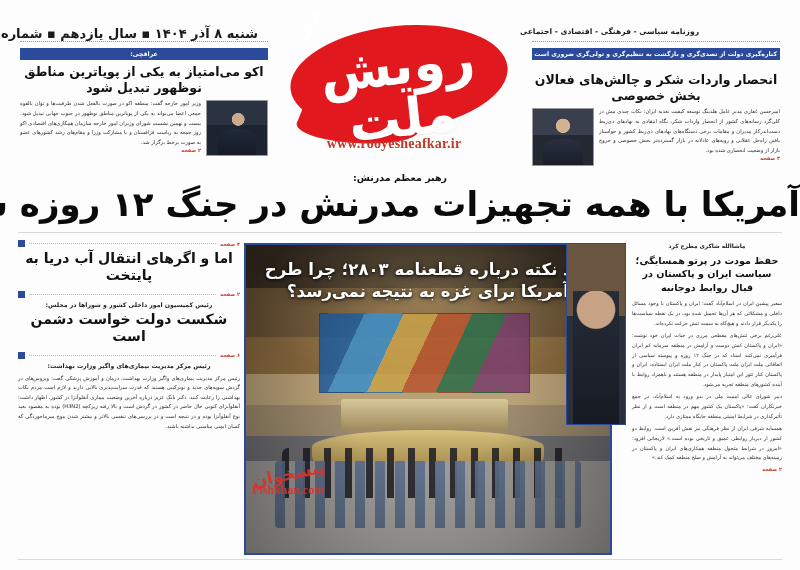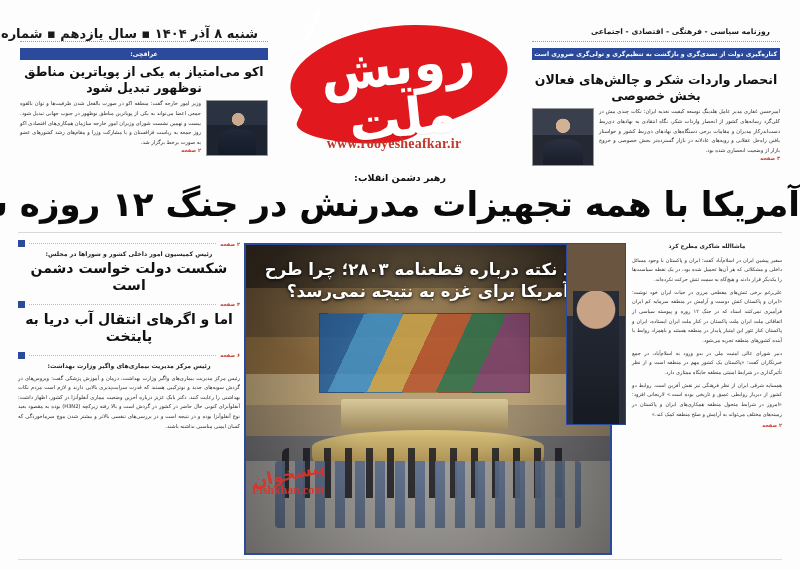--- a/index.html
+++ b/index.html
@@ -41,21 +41,21 @@
     letter-spacing: -0.1px;
     white-space: nowrap;
     direction: rtl;
   }
 
   .tagline {
     position: absolute;
     top: 27px;
     right: 30px;
     width: 250px;
-    text-align: right;
+    text-align: left;
     font-size: 7.6px;
     font-weight: bold;
     color: #1a1a1a;
     white-space: nowrap;
   }
 
   .rule-left {
     position: absolute;
     top: 41px; left: 20px; width: 248px;
     border-top: 1px dotted #9a9a9a;
@@ -447,43 +447,43 @@
   </div>
 
   <div class="art-tr">
     <div class="kicker-bar">کنار‌ه‌گیری دولت از تصدی‌گری و بازگشت به تنظیم‌گری و تولی‌گری ضروری است</div>
     <div class="hl">انحصار واردات شکر و چالش‌های فعالان بخش خصوصی</div>
     <div class="photo"></div>
     <div class="body-txt">امیرحسن غفاری مدیر عامل هلدینگ توسعه کیفیت تغذیه ایران: نکات چندی بیش در کلی‌گرد رسانه‌های کشور از انحصار واردات شکر، نگاه انتقادی به نهادهای ذی‌ربط دست‌اندرکار مدیران و مقامات برخی دستگاه‌های نهادهای ذی‌ربط کشور و خواستار یافتن راه‌حل عقلانی و رویه‌های عادلانه در بازار گسترده‌تر بخش خصوصی و خروج بازار از وضعیت انحصاری شده بود.</div>
     <div class="jump">۳ صفحه</div>
   </div>
 
-  <div class="main-kicker">رهبر دشمن انقلاب:</div>
+  <div class="main-kicker">رهبر معظم مدرنش:</div>
   <div class="main-headline">آمریکا با همه تجهیزات مدرنش در جنگ ۱۲ روزه شکست خورد</div>
   <div class="main-rule"></div>
 
   <div class="left-col">
+
+    <div class="teaser">
+      <div class="teaser-top">
+        <span class="page-tag">۴ صفحه</span>
+        <span class="line"></span>
+        <span class="blue-sq"></span>
+      </div>
+      <div class="hl">اما و اگرهای انتقال آب دریا به پایتخت</div>
+    </div>
 
     <div class="teaser">
       <div class="teaser-top">
         <span class="page-tag">۲ صفحه</span>
         <span class="line"></span>
         <span class="blue-sq"></span>
       </div>
       <div class="kicker-plain">رئیس کمیسیون امور داخلی کشور و شوراها در مجلس:</div>
       <div class="hl">شکست دولت خواست دشمن است</div>
-    </div>
-
-    <div class="teaser">
-      <div class="teaser-top">
-        <span class="page-tag">۴ صفحه</span>
-        <span class="line"></span>
-        <span class="blue-sq"></span>
-      </div>
-      <div class="hl">اما و اگرهای انتقال آب دریا به پایتخت</div>
     </div>
 
     <div class="teaser">
       <div class="teaser-top">
         <span class="page-tag">۶ صفحه</span>
         <span class="line"></span>
         <span class="blue-sq"></span>
       </div>
       <div class="kicker-plain">رئیس مرکز مدیریت بیماری‌های واگیر وزارت بهداشت:</div>
       <div class="body-txt">رئیس مرکز مدیریت بیماری‌های واگیر وزارت بهداشت، درمان و آموزش پزشکی گفت: ویروس‌های در گردش سویه‌های جدید و نوترکیبی هستند که قدرت سرایت‌پذیری بالایی دارند و لازم است مردم نکات بهداشتی را رعایت کنند. دکتر بابک عزیز درباره آخرین وضعیت بیماری آنفلوآنزا در کشور، اظهار داشت: آنفلوآنزای کنونی حال حاضر در کشور در گردش است و بالا رفته زیرکچه (H3N2) بوده به مقصود بعید نوع آنفلوآنزا بوده و در نتیجه است و در بررسی‌های تنفسی بالاتر و بیشتر شدن موج سرماخوردگی که کسان ایمنی مناسبی نداشته باشند.</div>
@@ -505,20 +505,21 @@
     <div class="watermark">
       <span class="wm-fa">پیشخوان</span>
       <span class="wm-en">Fishkhan.com</span>
     </div>
   </div>
 
   <div class="right-photo"></div>
 
   <div class="right-col">
     <div class="kicker-plain">ماشاالله شاکری مطرح کرد</div>
+    <div class="hl">حفظ مودت در پرتو همسایگی؛ سیاست ایران و پاکستان در قبال روابط دوجانبه</div>
     <div class="body-txt">
       <p>سفیر پیشین ایران در اسلام‌آباد گفت: ایران و پاکستان با وجود مسائل داخلی و مشکلاتی که هر آن‌ها تحمیل شده بود، در یک نقطه سیاست‌ها را یکدیگر قرار دادند و هیچ‌گاه به سمت تنش حرکت نکرده‌اند.</p>
       <p>علی‌رغم برخی تنش‌های مقطعی مرزی در حیات ایران خود نوشت: «ایران و پاکستان کنش دوست و آرامش در منطقه سرمایه کم ایران فرآمیزی نمی‌کنند اسناد که در جنگ ۱۲ روزه و پیوسته سیاسی از اتفاقاتی ملت ایران ملت پاکستان در کنار ملت ایران ایستاده، ایران و پاکستان کنار تئور این امتیاز پایدار در منطقه هستند و باهمزاد روابط با آینده کشورهای منطقه تجربه می‌شود.</p>
       <p>دبیر شورای عالی امنیت ملی در بدو ورود به اسلام‌آباد، در جمع خبرنگاران گفت: «پاکستان یک کشور مهم در منطقه است و از نظر تأثیرگذاری در شرایط امنیتی منطقه جایگاه ممتازی دارد.</p>
       <p>همسایه شرقی ایران از نظر فرهنگی نیز نقش آفرین است. روابط دو کشور از دیرباز روابطی عمیق و تاریخی بوده است.» لاریجانی افزود: «امروز در شرایط متحول منطقه همکاری‌های ایران و پاکستان در زمینه‌های مختلف می‌تواند به آرامش و صلح منطقه کمک کند.»</p>
     </div>
     <div class="jump">۲ صفحه</div>
   </div>
 
   <div class="bottom-rule"></div>

